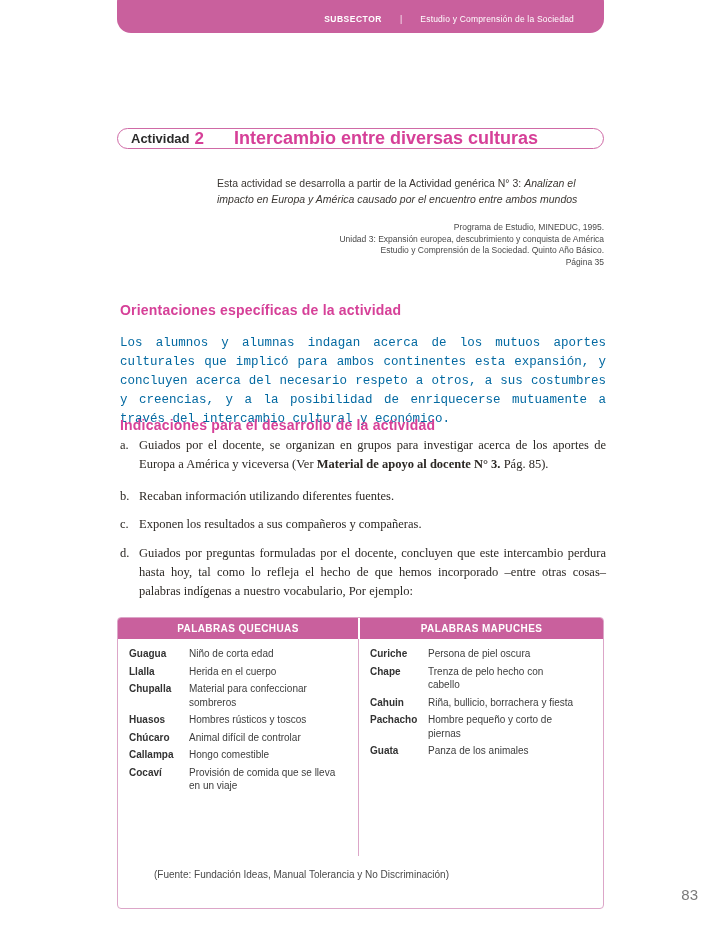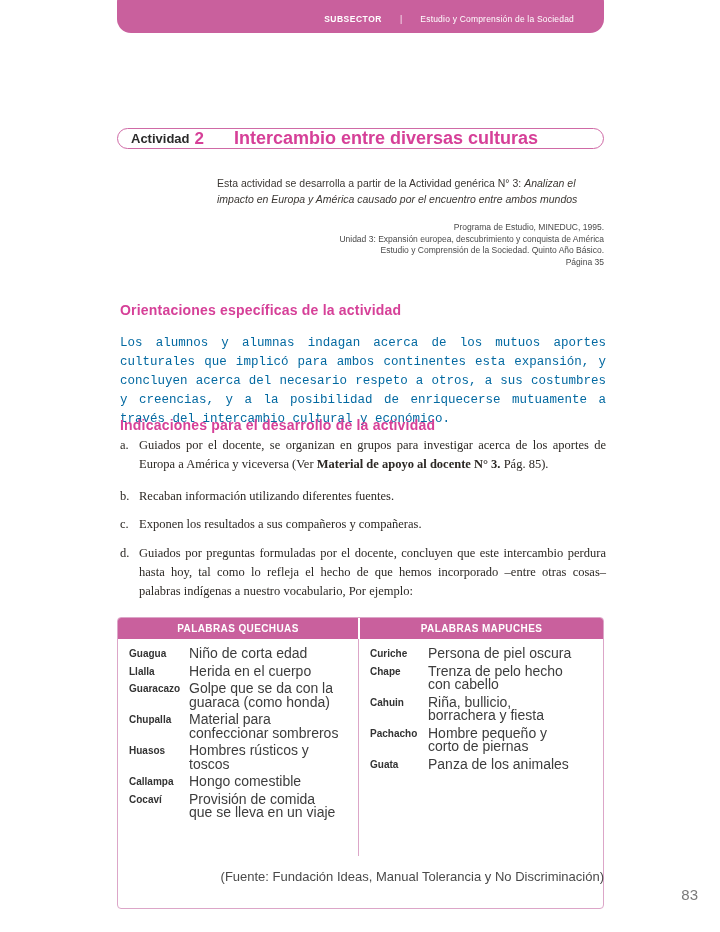--- a/index.html
+++ b/index.html
@@ -115,29 +115,29 @@
   .vocab-col.right { flex: 1; }
 
   .vocab-row { display: flex; margin-bottom: 4px; }
   .vocab-term {
     font-weight: bold; font-size: 10px; line-height: 13.5px;
     color: #333333; flex: 0 0 auto;
   }
   .vocab-col.left  .vocab-term { width: 60px; }
   .vocab-col.right .vocab-term { width: 58px; }
   .vocab-def {
-    font-size: 14px; line-height: 13.5px; color: #3d3d3d;
+    font-size: 10px; line-height: 13.5px; color: #3d3d3d;
   }
   .vocab-col.left  .vocab-def { width: 150px; }
   .vocab-col.right .vocab-def { width: 148px; }
 
   
   .source-note {
     position: absolute; right: 116px; top: 869px; width: 450px;
-    text-align: right; font-size: 13px; color: #4a4a4a;
+    text-align: left; font-size: 10px; color: #4a4a4a;
   }
   .page-number {
     position: absolute; right: 22px; top: 886px;
     font-size: 15px; color: #7a7a7a; text-align: center;
   }
 </style>
 </head>
 <body>
 
 <div class="top-banner">
@@ -195,32 +195,32 @@
     <div class="vocab-col left">
       <div class="vocab-row">
           <span class="vocab-term">Guagua</span>
           <span class="vocab-def">Niño de corta edad</span>
         </div>
       <div class="vocab-row">
           <span class="vocab-term">Llalla</span>
           <span class="vocab-def">Herida en el cuerpo</span>
         </div>
       <div class="vocab-row">
-          <span class="vocab-term">Guaracazo</span>
-          <span class="vocab-def">Golpe que se da con la guaraca (como honda)</span>
-        </div>
-      <div class="vocab-row">
           <span class="vocab-term">Chupalla</span>
           <span class="vocab-def">Material para confeccionar sombreros</span>
         </div>
       <div class="vocab-row">
           <span class="vocab-term">Huasos</span>
           <span class="vocab-def">Hombres rústicos y toscos</span>
         </div>
       <div class="vocab-row">
+          <span class="vocab-term">Chúcaro</span>
+          <span class="vocab-def">Animal difícil de controlar</span>
+        </div>
+      <div class="vocab-row">
           <span class="vocab-term">Callampa</span>
           <span class="vocab-def">Hongo comestible</span>
         </div>
       <div class="vocab-row">
           <span class="vocab-term">Cocaví</span>
           <span class="vocab-def">Provisión de comida que se lleva en un viaje</span>
         </div>
     </div>
     <div class="vocab-col right">
       <div class="vocab-row">

